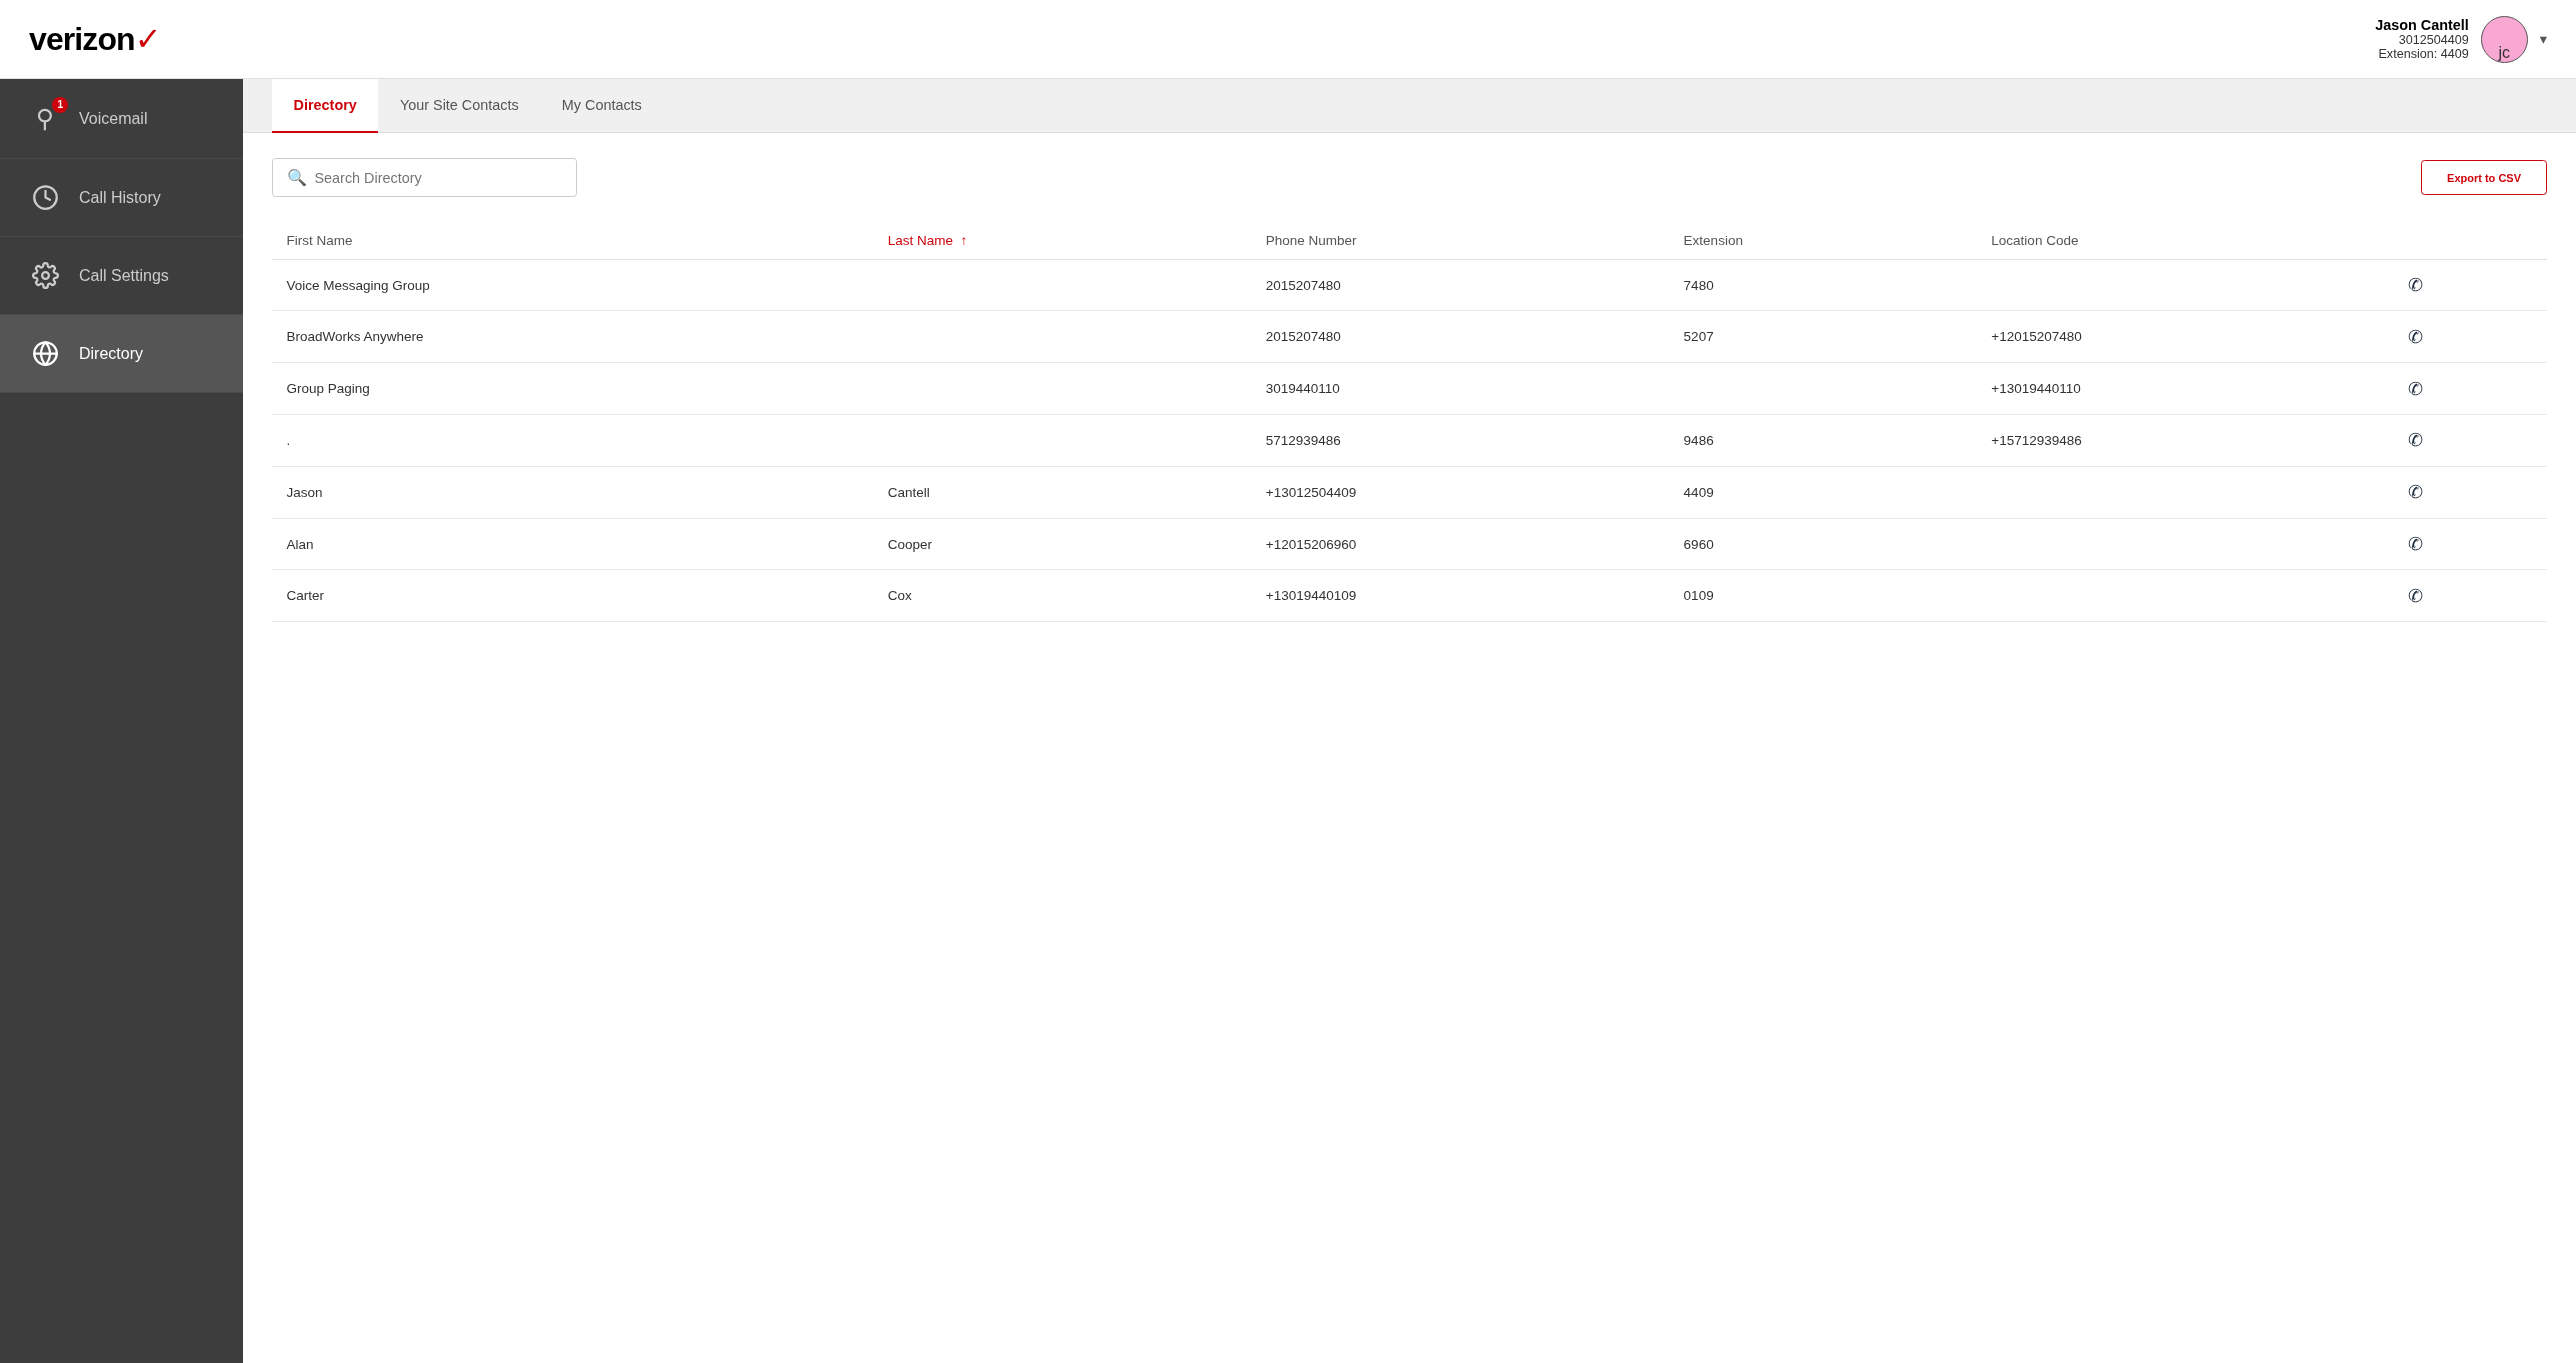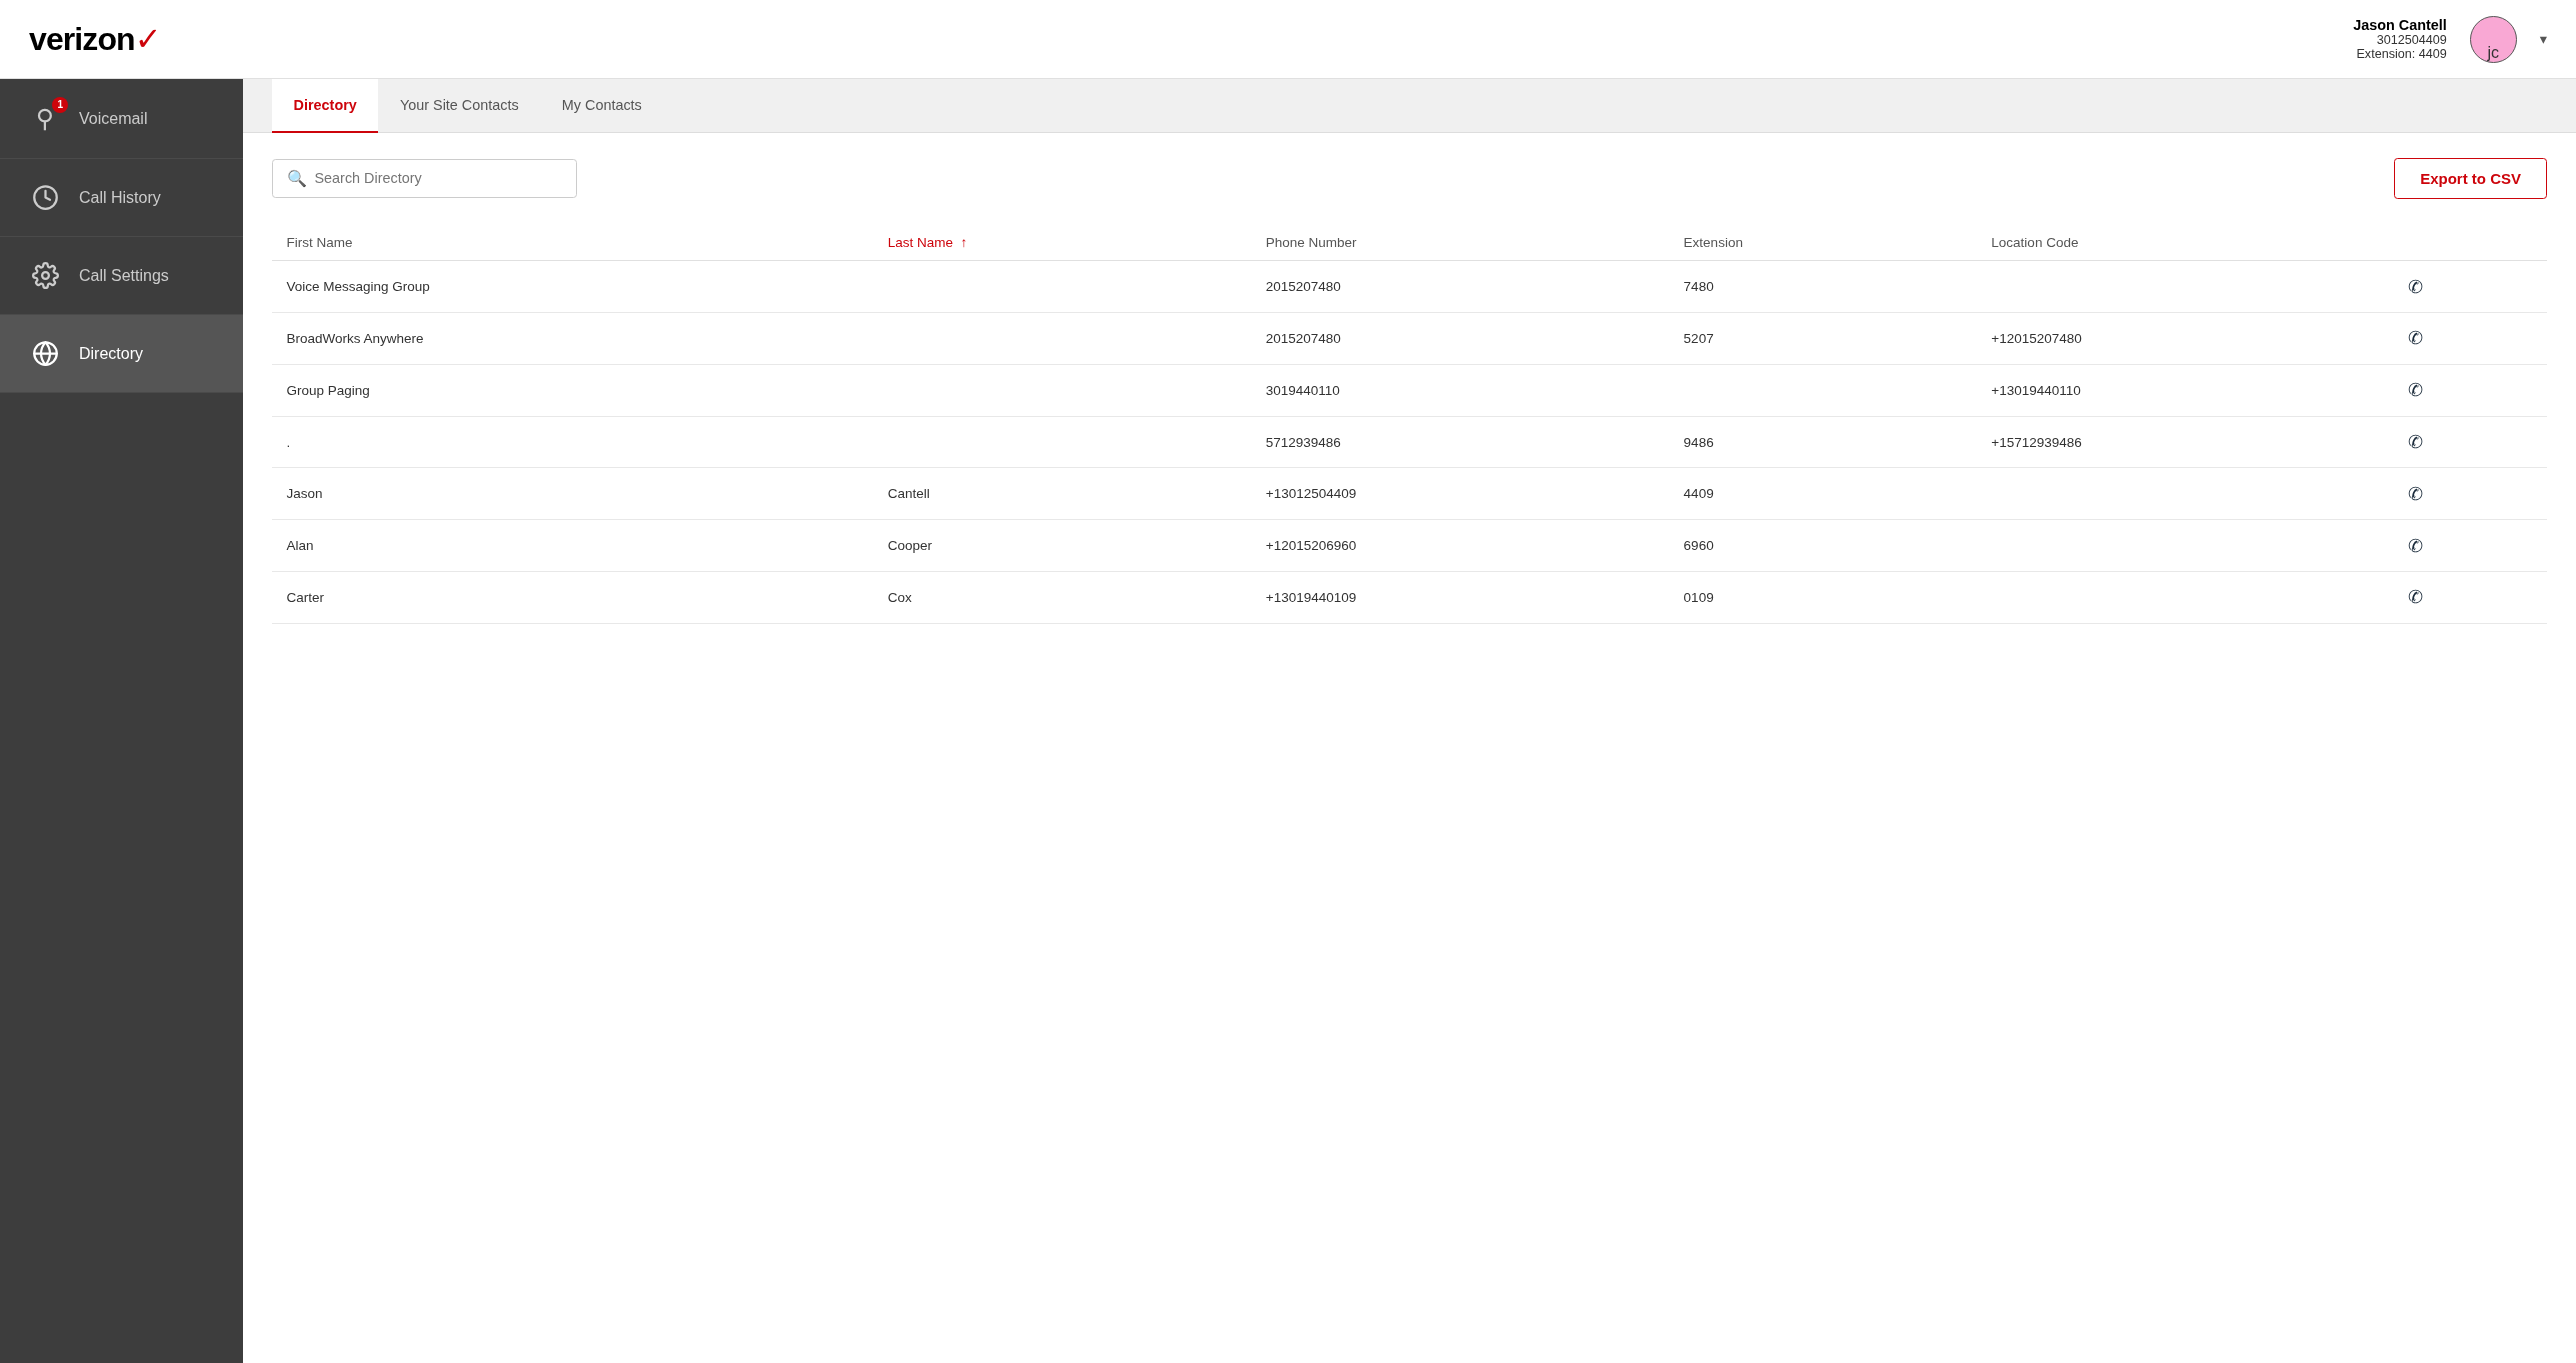--- a/index.html
+++ b/index.html
@@ -27,21 +27,21 @@
       color: #000;
       letter-spacing: -0.9px;
     }
     .logo-check {
       color: #cd040b;
       font-size: 32px;
     }
     .user-info {
       display: flex;
       align-items: center;
-      gap: 23px;
+      gap: 12px;
     }
     .user-details {
       text-align: right;
     }
     .user-name {
       font-size: 14.4px;
       font-weight: bold;
       color: #000;
     }
     .user-phone {
@@ -194,21 +194,21 @@
     }
     .search-icon-char {
       color: #888;
       font-size: 16px;
     }
     .export-btn {
       border: 1.8px solid #cd040b;
       background: #fff;
       color: #cd040b;
       padding: 10.8px 25px;
-      font-size: 15px;
+      font-size: 11px;
       font-weight: 600;
       cursor: pointer;
       border-radius: 3.6px;
     }
 
     
     .directory-table {
       width: 100%;
       border-collapse: collapse;
     }

